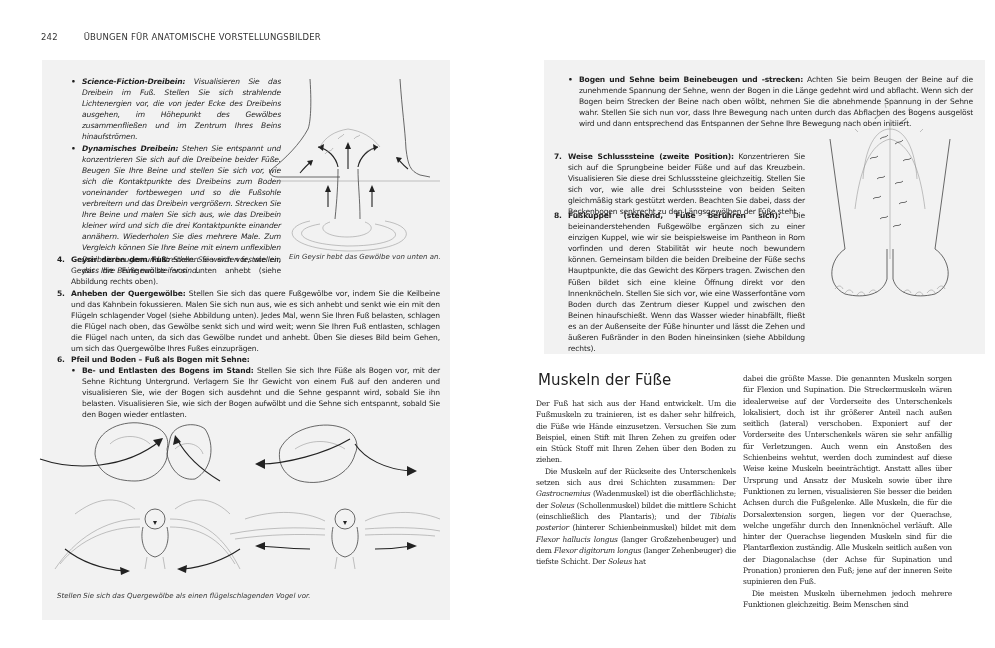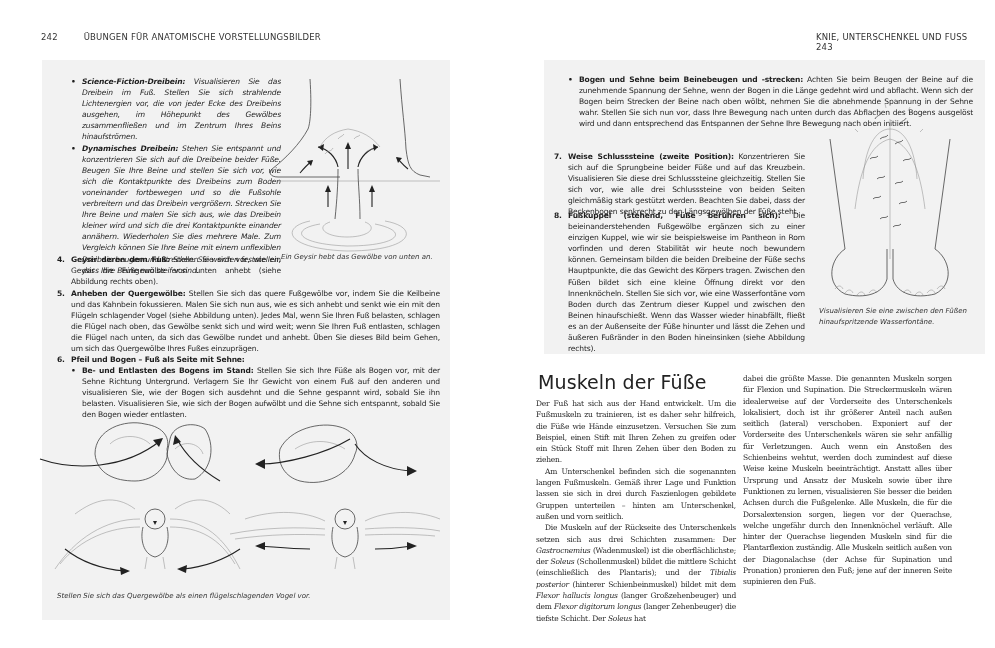--- a/index.html
+++ b/index.html
@@ -20,21 +20,21 @@
   .blk { position:absolute; }
   .bullet { position:relative; padding-left:11px; }
   .bullet::before { content:"•"; position:absolute; left:0; top:0; font-weight:bold; }
   .numitem { position:relative; padding-left:14px; }
   .numitem .n { position:absolute; left:0; top:0; font-weight:bold; }
   .caption { position:absolute; font-size:7px; font-style:italic; color:#333; line-height:11px; }
   .serif { font-family:"DejaVu Serif", serif; font-size:7.5px; line-height:11.3px; color:#2a2a2a;
            text-align:justify; letter-spacing:-0.2px; }
   .serif p { margin:0; }
   .serif p.ind { text-indent:9px; }
-  .section-title { position:absolute; font-size:19px; font-weight:normal; color:#222;
+  .section-title { position:absolute; font-size:15px; font-weight:normal; color:#222;
                    font-family:"DejaVu Sans", sans-serif; letter-spacing:0.1px; }
   svg { position:absolute; overflow:visible; }
   svg .ln { fill:none; stroke:#444; stroke-width:0.8; }
   svg .lt { fill:none; stroke:#888; stroke-width:0.5; }
   svg .ar { fill:none; stroke:#222; stroke-width:1.1; }
   svg .ah { fill:#222; }
 </style>
 </head>
 <body>
 
@@ -66,21 +66,21 @@
   <div class="blk txt" style="left:57px; top:274px; width:383px;">
     <div class="numitem">
       <span class="n">5.</span>
       <b>Anheben der Quergewölbe:</b><span> Stellen Sie sich das quere Fußgewölbe vor, indem Sie die Keilbeine und das Kahnbein fokussieren. Malen Sie sich nun aus, wie es sich anhebt und senkt wie ein mit den Flügeln schlagender Vogel (siehe Abbildung unten). Jedes Mal, wenn Sie Ihren Fuß belasten, schlagen die Flügel nach oben, das Gewölbe senkt sich und wird weit; wenn Sie Ihren Fuß entlasten, schlagen die Flügel nach unten, da sich das Gewölbe rundet und anhebt. Üben Sie dieses Bild beim Gehen, um sich das Quergewölbe Ihres Fußes einzuprägen.</span>
     </div>
   </div>
 
   <div class="blk txt" style="left:57px; top:340px; width:383px;">
     <div class="numitem">
       <span class="n">6.</span>
-      <b>Pfeil und Bogen – Fuß als Seite mit Sehne:</b>
+      <b>Pfeil und Boden – Fuß als Bogen mit Sehne:</b>
       <div class="bullet" style="margin-top:0;">
         <b>Be- und Entlasten des Bogens im Stand:</b><span> Stellen Sie sich Ihre Füße als Bogen vor, mit der Sehne Richtung Untergrund. Verlagern Sie Ihr Gewicht von einem Fuß auf den anderen und visualisieren Sie, wie der Bogen sich ausdehnt und die Sehne gespannt wird, sobald Sie ihn belasten. Visualisieren Sie, wie sich der Bogen aufwölbt und die Sehne sich entspannt, sobald Sie den Bogen wieder entlasten.</span>
       </div>
     </div>
   </div>
 
   <svg style="left:280px; top:55px;" width="170" height="180" viewBox="0 0 170 180">
     <path class="ln" d="M30 10 C32 40 30 55 28 60 C20 75 5 90 -8 100 C-12 103 -10 108 -2 108 L60 108"></path>
     <path class="ln" d="M120 10 C122 40 125 60 126 80 C128 96 130 102 140 106 L150 108"></path>
     <path class="lt" d="M-5 112 L160 112"></path>
@@ -98,21 +98,21 @@
     <polygon class="ah" points="38,78 44,75 43,82"></polygon>
     <polygon class="ah" points="68,73 65,80 71,80"></polygon>
     <polygon class="ah" points="98,78 93,75 94,82"></polygon>
     <polygon class="ah" points="48,116 45,123 51,123"></polygon>
     <polygon class="ah" points="92,116 89,123 95,123"></polygon>
     <polygon class="ah" points="33,91 27,92 31,97"></polygon>
     <polygon class="ah" points="116,88 122,89 118,94"></polygon>
     <path class="lt" d="M40 78 C45 68 55 62 68 60 C82 62 92 68 100 78"></path>
     <path class="lt" d="M45 85 c3 -4 6 -2 8 -6 M85 84 c3 -4 6 -2 8 -5 M58 70 c2 -3 4 -2 6 -5 M74 70 c2 -3 4 -2 6 -4"></path>
   </svg>
-  <div class="caption" style="left:281px; top:238px;">Ein Geysir hebt das Gewölbe von unten an.</div>
+  <div class="caption" style="left:289px; top:238px;">Ein Geysir hebt das Gewölbe von unten an.</div>
 
   <svg style="left:55px; top:395px;" width="390" height="175" viewBox="0 0 390 175">
 
     <path class="ln" d="M40 45 C40 20 70 10 90 15 C110 18 115 30 112 40 C115 55 100 72 80 72 C60 72 42 65 40 45 Z"></path>
     <path class="ln" d="M115 30 C118 15 140 12 150 20 C160 35 158 60 140 70 C125 72 115 60 112 45 Z"></path>
     <path class="lt" d="M55 35 C65 25 85 25 95 35 M120 40 C130 30 145 35 148 45"></path>
     <path class="ar" d="M-15 50 C20 62 70 60 105 32"></path>
     <polygon class="ah" points="108,29 98,31 104,38"></polygon>
     <path class="ar" d="M165 72 C145 60 130 45 122 30"></path>
     <polygon class="ah" points="120,26 118,36 126,33"></polygon>
@@ -146,25 +146,20 @@
     <polygon class="ah" points="288,112 292,112 290,116"></polygon>
     <path class="ar" d="M255 140 C235 140 220 138 205 137"></path>
     <polygon class="ah" points="200,137 210,133 210,141"></polygon>
     <path class="ar" d="M320 140 C335 140 345 139 357 137"></path>
     <polygon class="ah" points="362,137 352,133 352,141"></polygon>
   </svg>
   <div class="caption" style="left:57px; top:577px;text-align:center;">Stellen Sie sich das Quergewölbe als einen flügelschlagenden Vogel vor.</div>
 </div>
 
 <div class="page right">
-  <div class="running-head" style="left:319px;">
-    <span>KNIE, UNTERSCHENKEL UND FUSS</span>
-    <span style="display:inline-block;width:17px;"></span>
-    <span class="num">243</span>
-  </div>
 
   <div class="box right"></div>
 
   <div class="blk txt" style="left:71px; top:60px; width:405px;">
     <div class="bullet" style="padding-left:11px;">
       <b>Bogen und Sehne beim Beinebeugen und -strecken:</b><span> Achten Sie beim Beugen der Beine auf die zunehmende Spannung der Sehne, wenn der Bogen in die Länge gedehnt wird und abflacht. Wenn sich der Bogen beim Strecken der Beine nach oben wölbt, nehmen Sie die abnehmende Spannung in der Sehne wahr. Stellen Sie sich nun vor, dass Ihre Bewegung nach unten durch das Abflachen des Bogens ausgelöst wird und dann entsprechend das Entspannen der Sehne Ihre Bewegung nach oben initiiert.</span>
     </div>
   </div>
 
   <div class="blk txt" style="left:57px; top:137px; width:251px;">
@@ -186,26 +181,25 @@
     <path class="ln" d="M30 150 C15 160 10 185 30 195 C50 200 68 195 72 180 L72 150"></path>
     <path class="ln" d="M120 150 C135 160 140 185 120 195 C100 200 82 195 78 180 L78 150"></path>
     <path class="lt" d="M20 190 c3 -4 6 -4 8 0 M30 194 c3 -4 6 -4 8 0 M42 196 c3 -4 6 -4 8 0 M54 194 c3 -4 6 -4 8 0"></path>
     <path class="lt" d="M88 194 c3 -4 6 -4 8 0 M100 196 c3 -4 6 -4 8 0 M112 194 c3 -4 6 -4 8 0 M122 190 c3 -4 6 -4 8 0"></path>
     <path class="lt" d="M75 160 L75 20"></path>
     <path class="lt" d="M75 40 C55 45 45 70 40 110 M75 40 C95 45 105 70 110 110"></path>
     <path class="lt" d="M75 30 C60 30 50 50 48 80 M75 30 C90 30 100 50 102 80"></path>
     <path class="ln" d="M60 20 c2 -4 5 -3 6 -6 M85 25 c2 -4 5 -3 6 -6 M65 40 c3 -3 6 -1 8 -4 M80 45 c3 -3 6 -1 8 -4 M55 60 c3 -3 5 0 8 -3 M88 62 c3 -3 5 0 8 -3 M62 80 c3 -3 5 0 8 -3 M80 85 c3 -3 5 0 8 -3 M58 100 c3 -3 5 0 8 -3 M84 105 c3 -3 5 0 8 -3 M65 120 c3 -3 5 0 8 -3 M78 128 c3 -3 5 0 8 -3"></path>
     <path class="lt" d="M50 10 l2 4 M70 5 l1 4 M95 8 l-2 4 M40 30 l3 3 M108 30 l-3 3"></path>
   </svg>
-  <div class="caption" style="left:322px; top:292px; width:150px;">Visualisieren Sie eine zwischen den Füßen hinaufspritzende Wasserfontäne.</div>
 
   <div class="section-title" style="left:41px; top:357px;">Muskeln der Füße</div>
 
   <div class="blk serif" style="left:39px; top:384px; width:200px;">
     <p>Der Fuß hat sich aus der Hand entwickelt. Um die Fußmuskeln zu trainieren, ist es daher sehr hilfreich, die Füße wie Hände einzusetzen. Versuchen Sie zum Beispiel, einen Stift mit Ihren Zehen zu greifen oder ein Stück Stoff mit Ihren Zehen über den Boden zu ziehen.</p>
-    <p class="ind">Am Unterschenkel befinden sich die sogenannten langen Fußmuskeln. Gemäß ihrer Lage und Funktion lassen sie sich in drei durch Faszienlogen gebildete Gruppen unterteilen – hinten am Unterschenkel, außen und vorn seitlich.</p>
     <p class="ind"><span>Die Muskeln auf der Rückseite des Unterschenkels setzen sich aus drei Schichten zusammen: Der </span><i>Gastrocnemius</i><span> (Wadenmuskel) ist die oberflächlichste; der </span><i>Soleus</i><span> (Schollenmuskel) bildet die mittlere Schicht (einschließlich des Plantaris); und der </span><i>Tibialis posterior</i><span> (hinterer Schienbeinmuskel) bildet mit dem </span><i>Flexor hallucis longus</i><span> (langer Großzehenbeuger) und dem </span><i>Flexor digitorum longus</i><span> (langer Zehenbeuger) die tiefste Schicht. Der </span><i>Soleus</i><span> hat</span></p>
   </div>
 
   <div class="blk serif" style="left:246px; top:359px; width:209px;">
     <p>dabei die größte Masse. Die genannten Muskeln sorgen für Flexion und Supination. Die Streckermuskeln wären idealerweise auf der Vorderseite des Unterschenkels lokalisiert, doch ist ihr größerer Anteil nach außen seitlich (lateral) verschoben. Exponiert auf der Vorderseite des Unterschenkels wären sie sehr anfällig für Verletzungen. Auch wenn ein Anstoßen des Schienbeins wehtut, werden doch zumindest auf diese Weise keine Muskeln beeinträchtigt. Anstatt alles über Ursprung und Ansatz der Muskeln sowie über ihre Funktionen zu lernen, visualisieren Sie besser die beiden Achsen durch die Fußgelenke. Alle Muskeln, die für die Dorsalextension sorgen, liegen vor der Querachse, welche ungefähr durch den Innenknöchel verläuft. Alle hinter der Querachse liegenden Muskeln sind für die Plantarflexion zuständig. Alle Muskeln seitlich außen von der Diagonalachse (der Achse für Supination und Pronation) pronieren den Fuß; jene auf der inneren Seite supinieren den Fuß.</p>
+    <p class="ind">Die meisten Muskeln übernehmen jedoch mehrere Funktionen gleichzeitig. Beim Menschen sind</p>
   </div>
 </div>
 
 </body></html>

